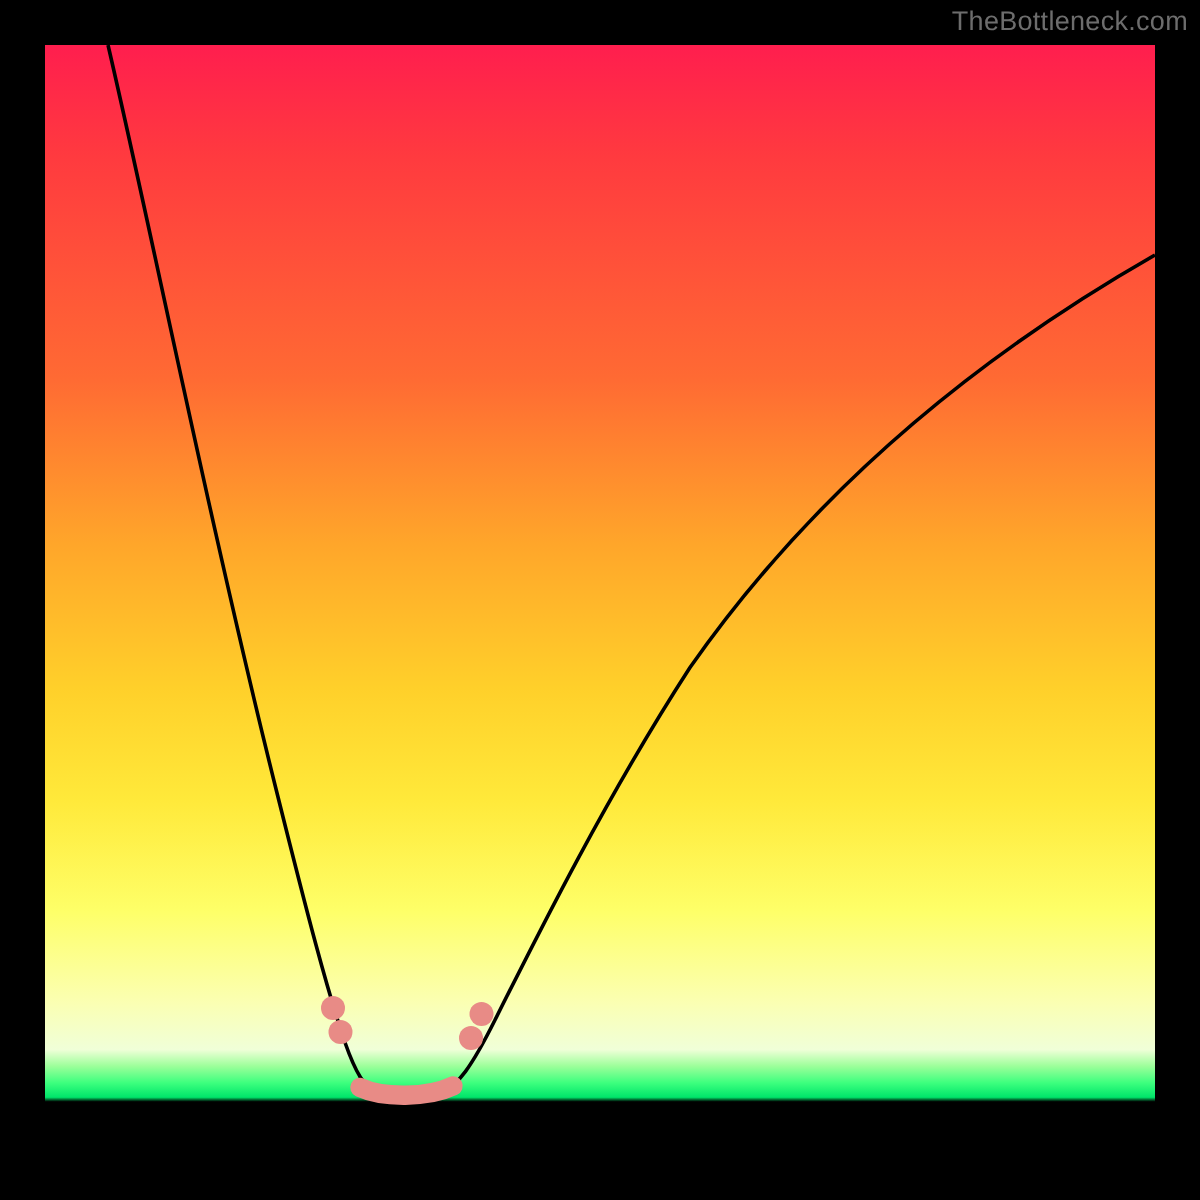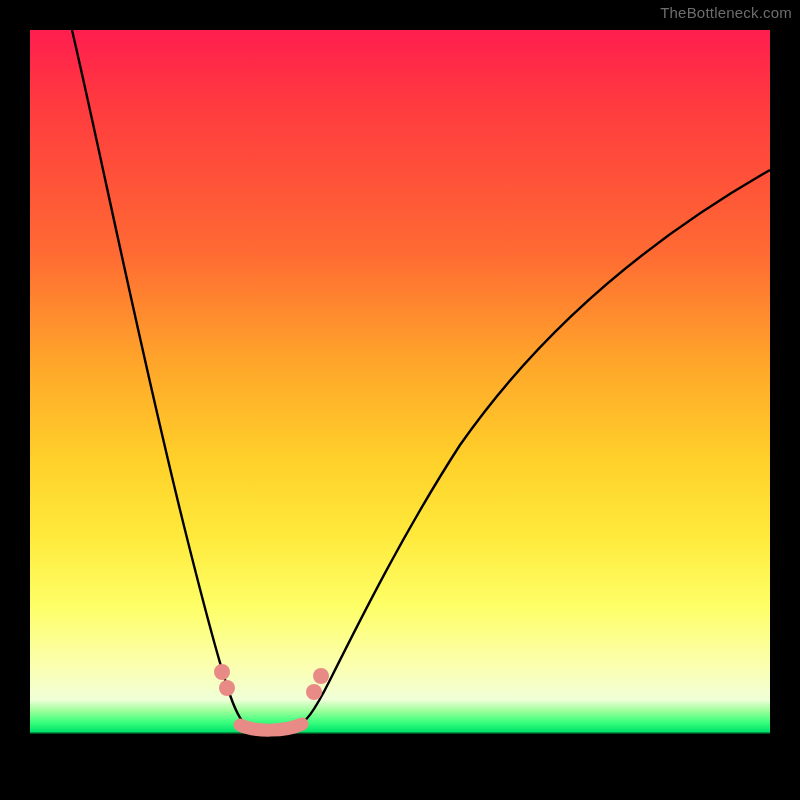--- a/index.html
+++ b/index.html
@@ -42,21 +42,21 @@
       #00e56a 94.8%,
       #000000 95.2%,
       #000000 100%
     );
   }
   .watermark {
     position: absolute;
     top: 4px;
     right: 8px;
     color: #6d6d6d;
-    font-size: 15px;
+    font-size: 18px;
     font-weight: 500;
     letter-spacing: 0.2px;
     user-select: none;
   }
   svg.curve {
     position: absolute;
     left: 0;
     top: 0;
     width: 740px;
     height: 740px;

